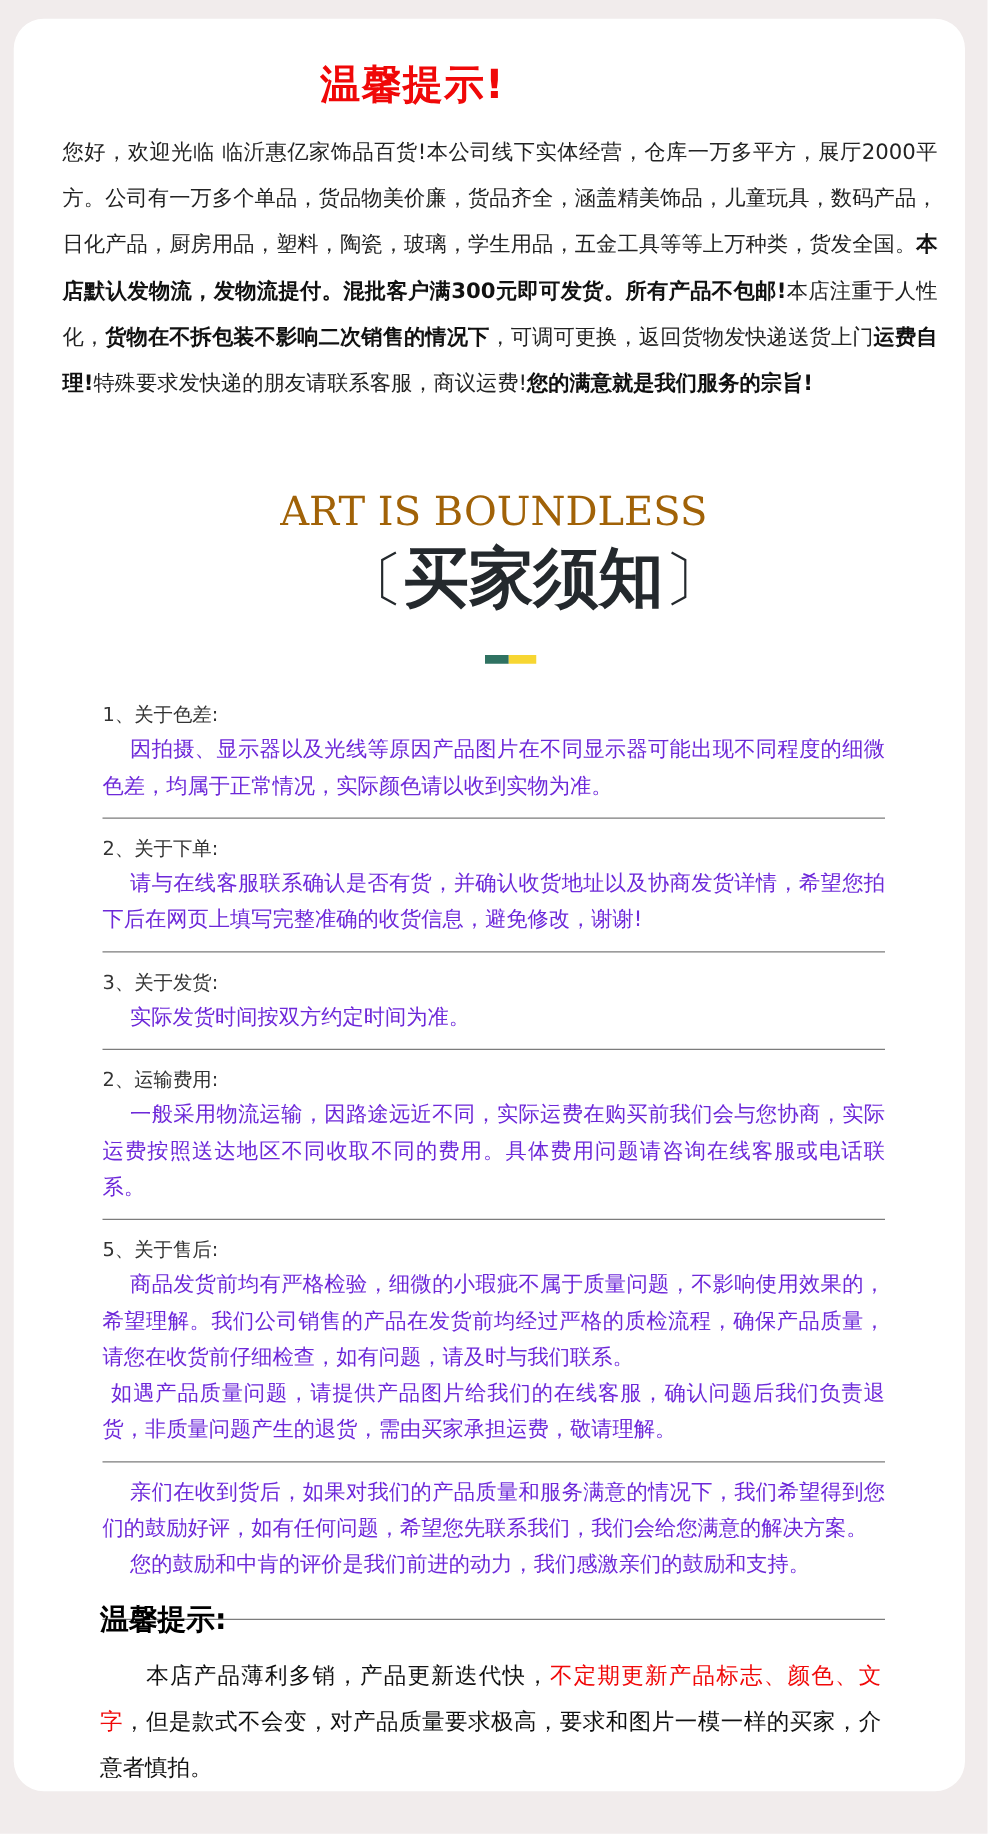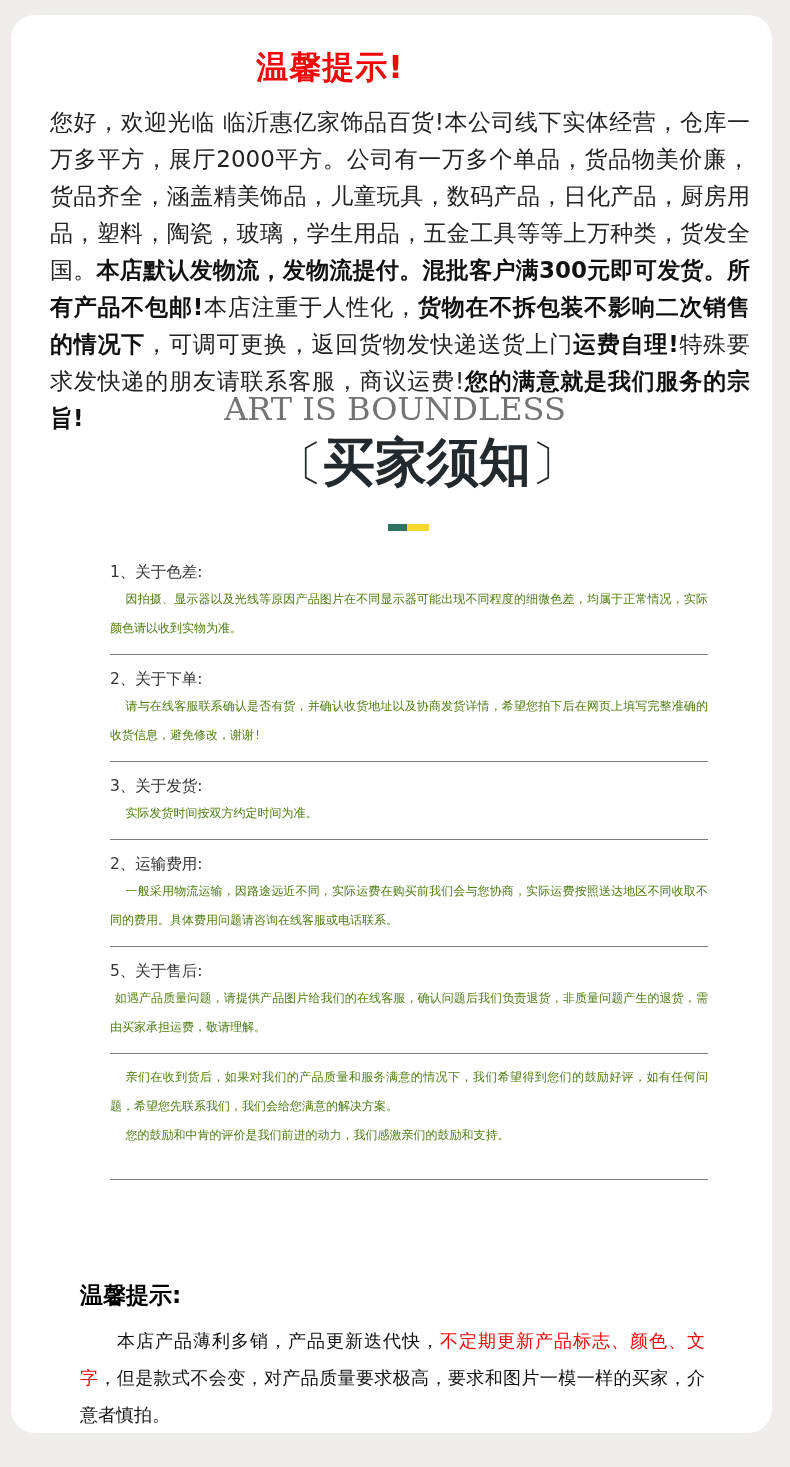--- a/index.html
+++ b/index.html
@@ -14,50 +14,50 @@
     width: 761px; height: 1418px;
     background: #ffffff; border-radius: 24px;
   }
   .top-title {
     position: absolute; left: 0; width: 660px; top: 46px;
     text-align: center; color: #f00808;
     font-size: 32px; font-weight: bold; letter-spacing: 1px;
   }
   .intro {
     position: absolute; left: 50px; top: 104px; width: 700px;
-    font-size: 23px; line-height: 37px; color: #222;
+    font-size: 17px; line-height: 37px; color: #222;
     text-align: justify;
   }
   .intro b { font-weight: bold; color: #111; }
   .art {
     position: absolute; left: 0; width: 790px; top: 390px;
-    text-align: center; color: #737373;
+    text-align: center; color: #a16207;
     font-family: "DejaVu Serif", "Liberation Serif", serif;
     font-size: 32px; letter-spacing: 0px;
   }
   .buyer-title {
     position: absolute; left: 0; width: 790px; top: 432px;
     text-align: center; color: #24292d;
     font-family: Liberation Mono, monospace;
     font-size: 52px; font-weight: bold; line-height: 70px; padding-left: 32px;
   }
   .bracket { font-weight: normal; color: #24292d; font-size: 48px; }
   .bar {
     position: absolute; top: 524px; left: 388px; height: 7px; width: 41px;
     display: flex;
   }
   .bar .g { width: 19px; background: #2f7262; }
   .bar .y { width: 22px; background: #f7d632; }
   .sections {
     position: absolute; left: 82px; top: 556px; width: 626px;
   }
-  .sec { border-bottom: 1.5px solid #7c7c7c; padding: 2px 0 10px 0; margin-bottom: 8px; margin-left: 28px; }
+  .sec { border-bottom: 1.5px solid #7c7c7c; padding: 2px 0 10px 0; margin-bottom: 8px; }
   .sec:last-child { border-bottom: 1.5px solid #7c7c7c; padding-bottom: 28px; }
   .sec-title { font-size: 15.5px; line-height: 28px; color: #333; }
-  .sec-body { font-size: 12px; line-height: 29px; color: #4d7c0f; text-align: justify; font-family: Liberation Mono, monospace; }
+  .sec-body { font-size: 17px; line-height: 29px; color: #6d28d9; text-align: justify; }
   .sec-body p { margin: 0; }
   .sec-body p.indent { text-indent: 1.3em; }
   .tip-title {
     position: absolute; left: 80px; top: 1280px;
     color: #000000; font-size: 23px; font-weight: bold;
   }
   .tip-body {
     position: absolute; left: 80px; top: 1322px; width: 625px;
     font-size: 18px; line-height: 37px; color: #111;
     text-align: justify;
@@ -107,20 +107,21 @@
   </div>
   <div class="sec">
     <div class="sec-title">2、运输费用:</div>
     <div class="sec-body">
       <p class="indent">一般采用物流运输，因路途远近不同，实际运费在购买前我们会与您协商，实际运费按照送达地区不同收取不同的费用。具体费用问题请咨询在线客服或电话联系。</p>
     </div>
   </div>
   <div class="sec">
     <div class="sec-title">5、关于售后:</div>
     <div class="sec-body">
+      <p class="indent">商品发货前均有严格检验，细微的小瑕疵不属于质量问题，不影响使用效果的，希望理解。我们公司销售的产品在发货前均经过严格的质检流程，确保产品质量，请您在收货前仔细检查，如有问题，请及时与我们联系。</p>
       <p class="indent" style="text-indent:0.4em">如遇产品质量问题，请提供产品图片给我们的在线客服，确认问题后我们负责退货，非质量问题产生的退货，需由买家承担运费，敬请理解。</p>
     </div>
   </div>
   <div class="sec">
     <div class="sec-body">
       <p class="indent">亲们在收到货后，如果对我们的产品质量和服务满意的情况下，我们希望得到您们的鼓励好评，如有任何问题，希望您先联系我们，我们会给您满意的解决方案。</p>
       <p class="indent">您的鼓励和中肯的评价是我们前进的动力，我们感激亲们的鼓励和支持。</p>
     </div>
   </div>
 </div>

